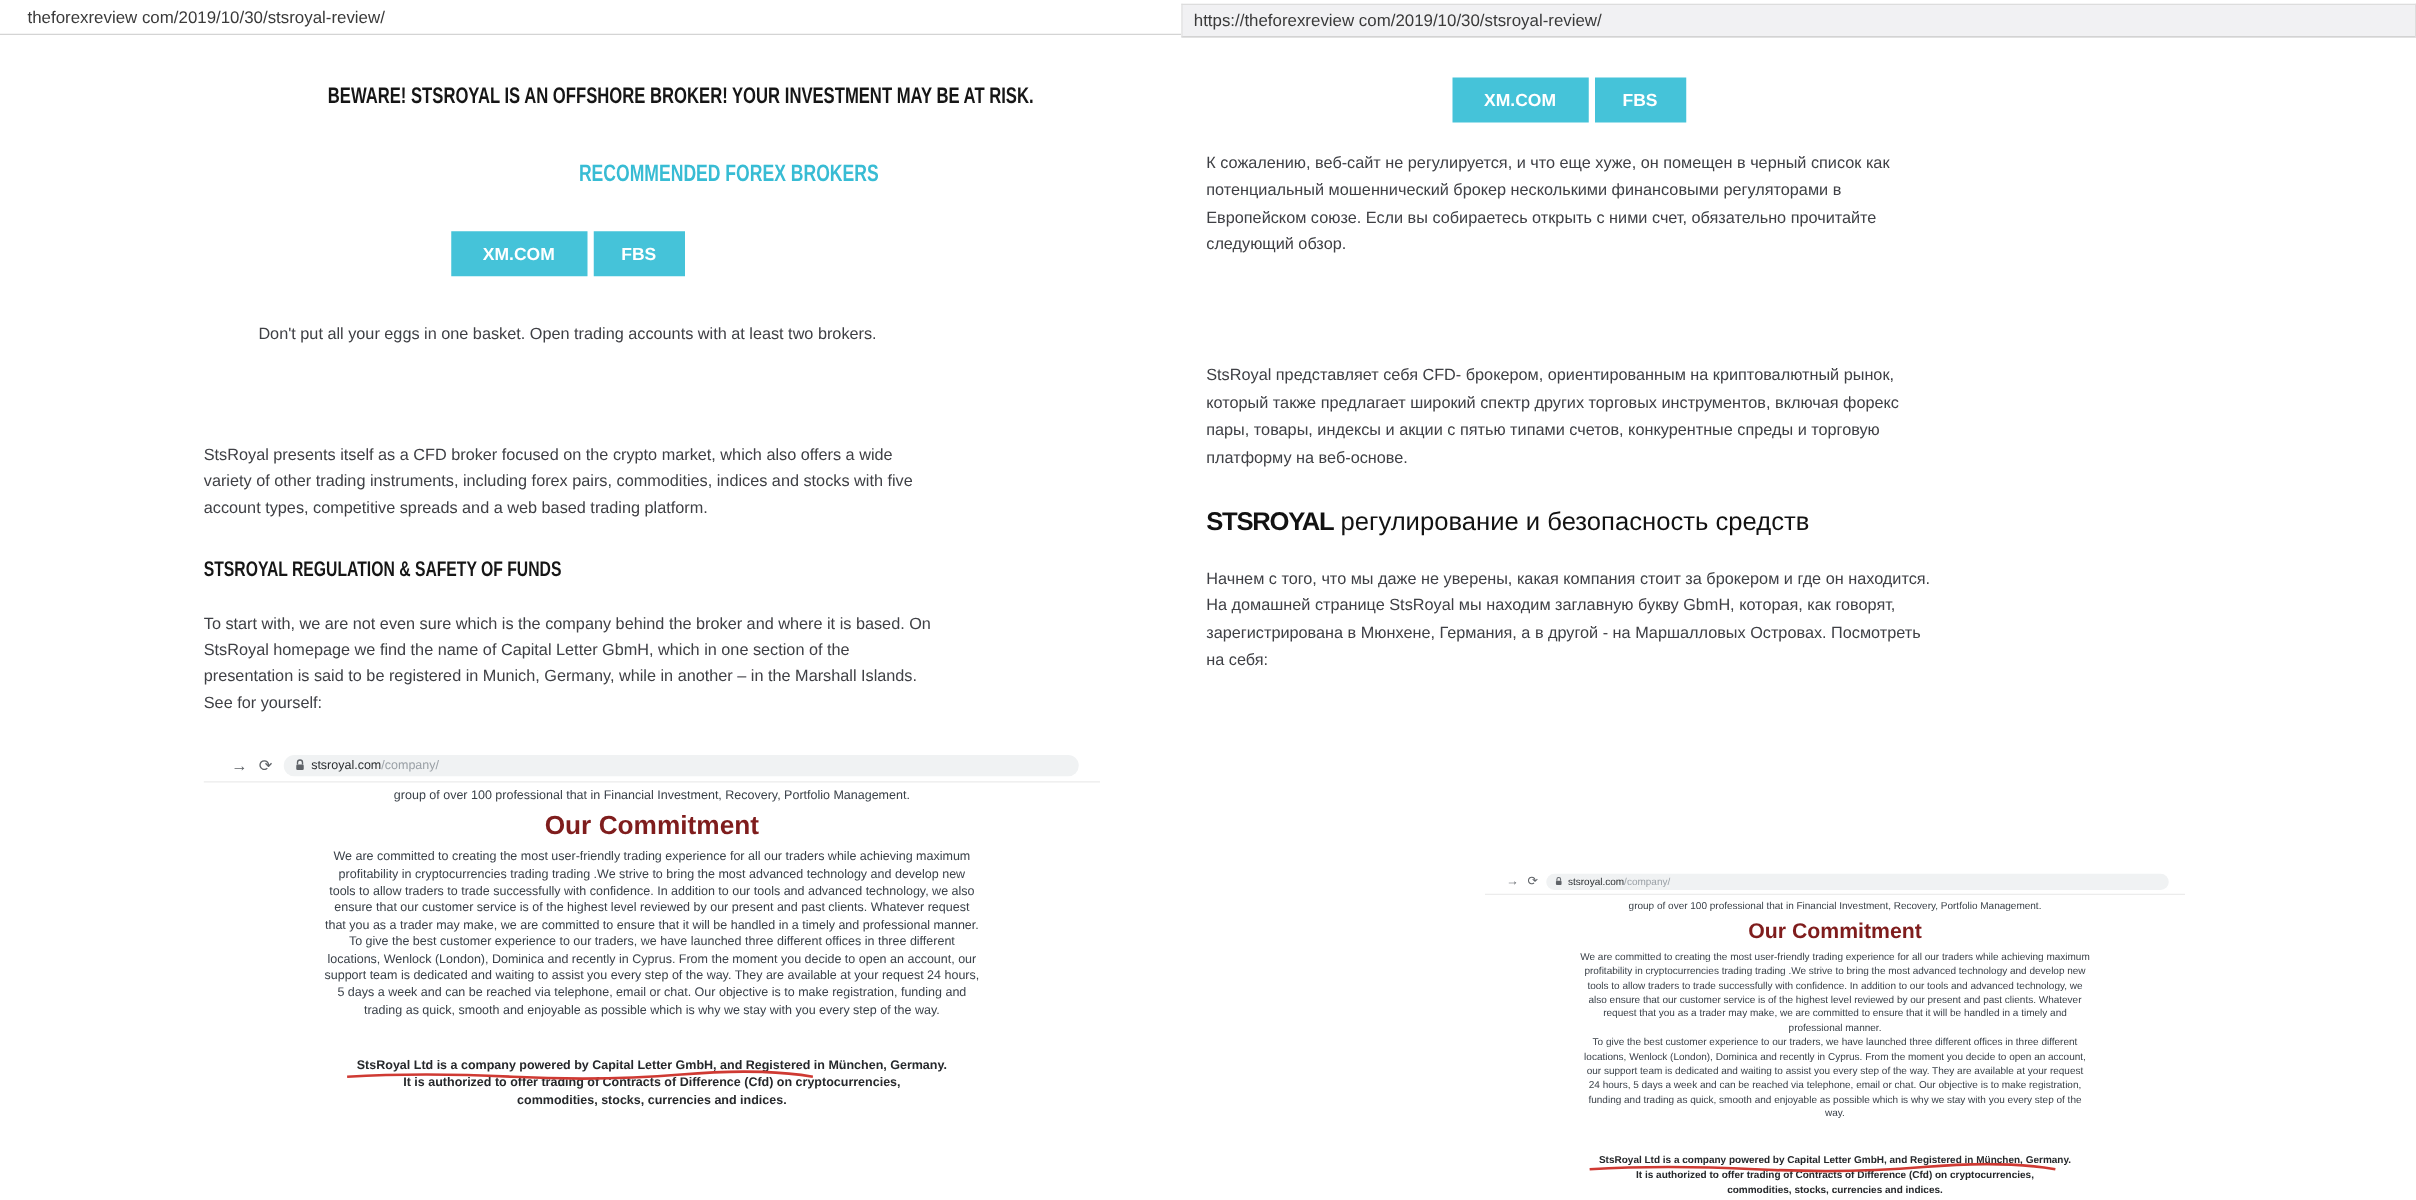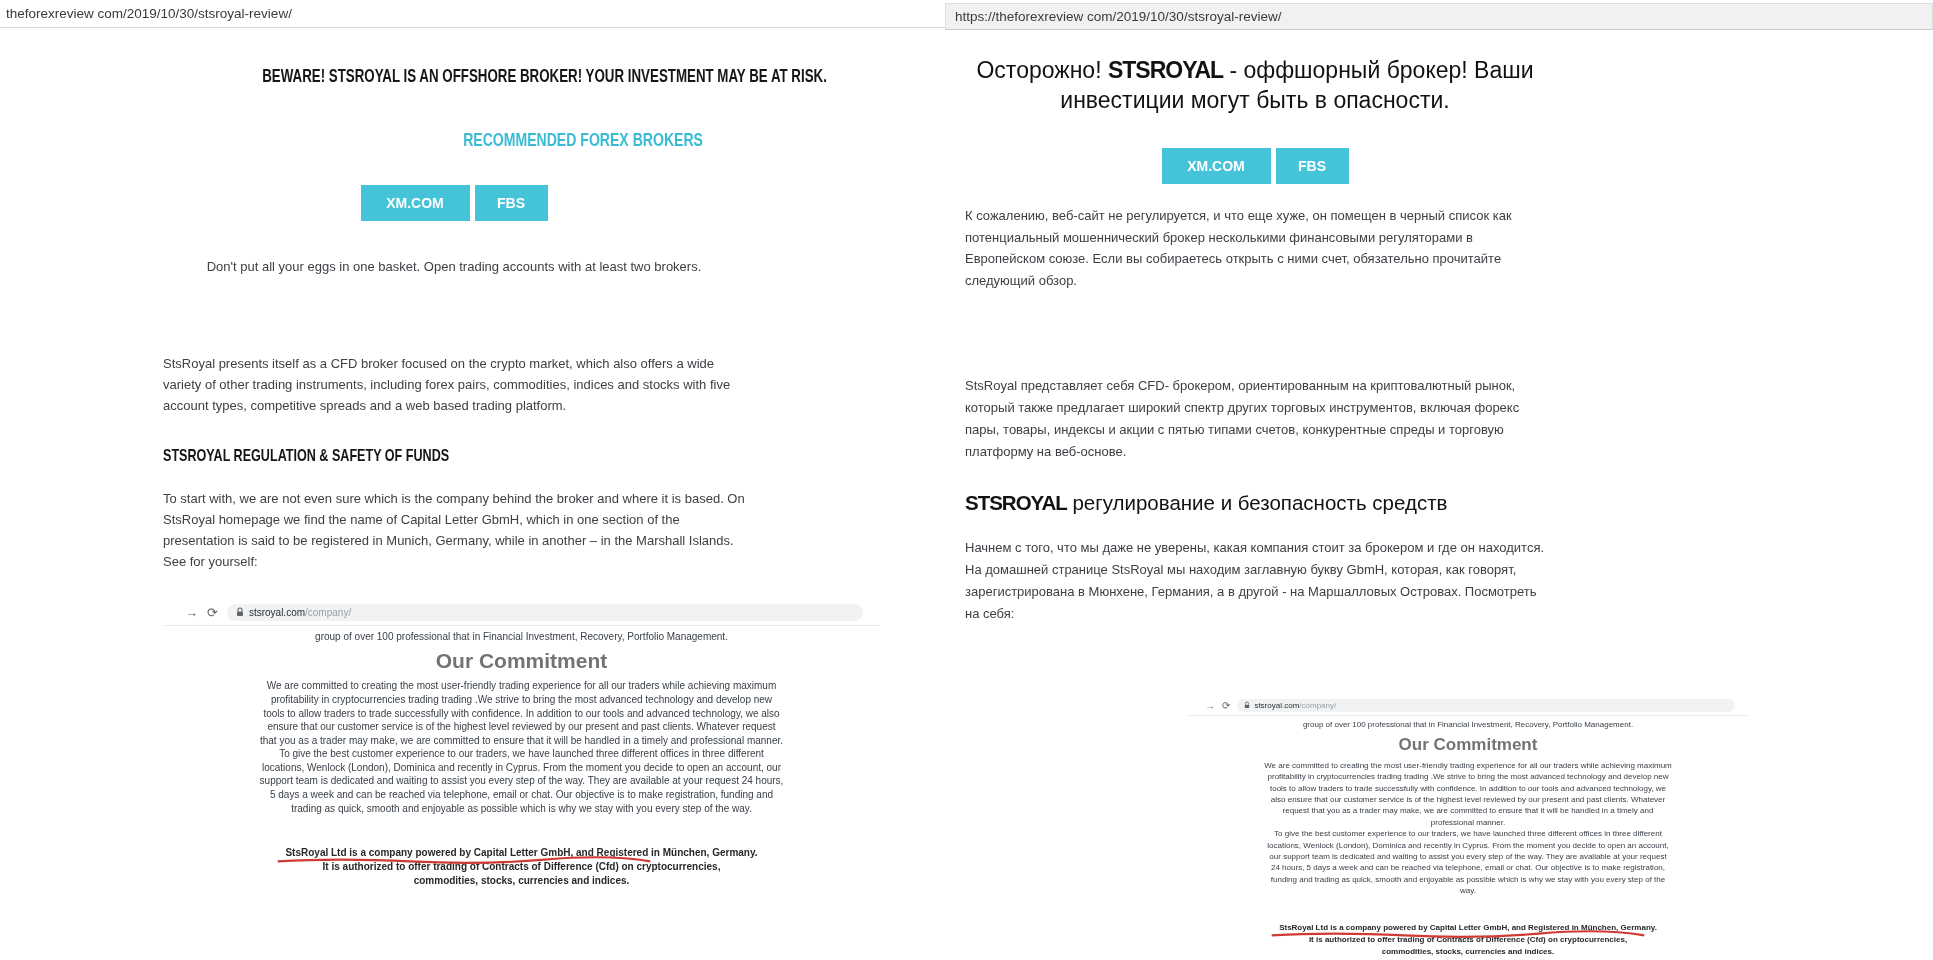--- a/index.html
+++ b/index.html
@@ -6,21 +6,21 @@
   html,body { width:1933px; height:960px; overflow:hidden; background:#fff;
               font-family:"Liberation Sans", sans-serif; }
   #stage { position:relative; width:1933px; height:960px; background:#fff; }
 
   
   .window { position:absolute; top:0; height:960px; overflow:hidden; background:#fff; }
   #win-left  { left:0; width:945px; }
   #win-right { left:945px; width:988px; }
 
   .addr-left { height:28px; border-bottom:1px solid #d4d4d4; display:flex; align-items:center;
-               padding-left:6px; font-size:13.5px; color:#3a3a3a; }
+               padding-left:22px; font-size:13.5px; color:#3a3a3a; }
   .addr-right { position:absolute; top:3px; left:0; right:0; height:27px;
                 background:#f1f1f3; border:1px solid #dddddd; border-bottom:1px solid #c9c9c9;
                 display:flex; align-items:center; padding-left:9px; font-size:13.5px; color:#3a3a3a; }
 
   
   .col-left  { margin-left:163px; width:582px; }
   .col-right { position:absolute; top:30px; left:20px; width:580px; }
 
   .cond { display:inline-block; white-space:nowrap; font-weight:700;
           transform:scaleX(0.74); transform-origin:center center; letter-spacing:0; }
@@ -62,21 +62,21 @@
   .shot-left  .pill { height:17px; border-radius:9px; padding-left:9px; gap:5px; }
   .shot-right .pill { height:13px; border-radius:7px; padding-left:7px; gap:4px; }
   .pill-url { color:#2b2e31; } .pill-path { color:#9aa0a6; }
   .shot-left  .pill-url { font-size:10px; } .shot-right .pill-url { font-size:8px; }
 
   .shot-body { text-align:center; margin:0 auto; }
   .shot-left  .shot-body { width:524px; padding-top:5px; }
   .shot-right .shot-body { width:408px; padding-top:4px; }
   .intro { color:#3a4149; }
   .shot-left  .intro { font-size:10px; } .shot-right .intro { font-size:8px; }
-  .commit-title { font-weight:700; color:#737373; }
+  .commit-title { font-weight:700; color:#7f1d1d; }
   .shot-left  .commit-title { font-size:21px; margin:7px 0 6px; }
   .shot-right .commit-title { font-size:17px; margin:6px 0 5px; }
   .commit-p { color:#3a4149; }
   .shot-left  .commit-p { font-size:10px; line-height:1.36; }
   .shot-right .commit-p { font-size:8px;  line-height:1.42; }
   .bolds { font-weight:700; color:#26282b; }
   .shot-left  .bolds { margin-top:31px; font-size:10px; line-height:1.4; }
   .shot-right .bolds { margin-top:26px; font-size:8px; line-height:1.45; }
   .redline-wrap { position:relative; display:inline-block; }
   .redline { position:absolute; left:-10px; right:-12px; bottom:-5px; height:9px; }
@@ -147,23 +147,20 @@
       </div>
     </div>
   </div>
 
   <div class="window" id="win-right">
     <div class="addr-right">
       <span>https://theforexreview com/2019/10/30/stsroyal-review/</span>
     </div>
 
     <div class="col-right">
-      <div class="h1-ru">
-        <span>Осторожно! </span><span class="brand-inline">STSROYAL</span><span> - оффшорный брокер! Ваши инвестиции могут быть в опасности.</span>
-      </div>
 
 
       <div class="btnrow">
         <button class="cta xm accent-bg" style="background: rgb(69, 195, 217);">XM.COM</button>
         <button class="cta fbs accent-bg" style="background: rgb(69, 195, 217);">FBS</button>
       </div>
 
 
       <p class="para" style="margin-top:21px">К сожалению, веб-сайт не регулируется, и что еще хуже, он помещен в черный список как потенциальный мошеннический брокер несколькими финансовыми регуляторами в Европейском союзе. Если вы собираетесь открыть с ними счет, обязательно прочитайте следующий обзор.</p>
       <p class="para p1">StsRoyal представляет себя CFD- брокером, ориентированным на криптовалютный рынок, который также предлагает широкий спектр других торговых инструментов, включая форекс пары, товары, индексы и акции с пятью типами счетов, конкурентные спреды и торговую платформу на веб-основе.</p>

